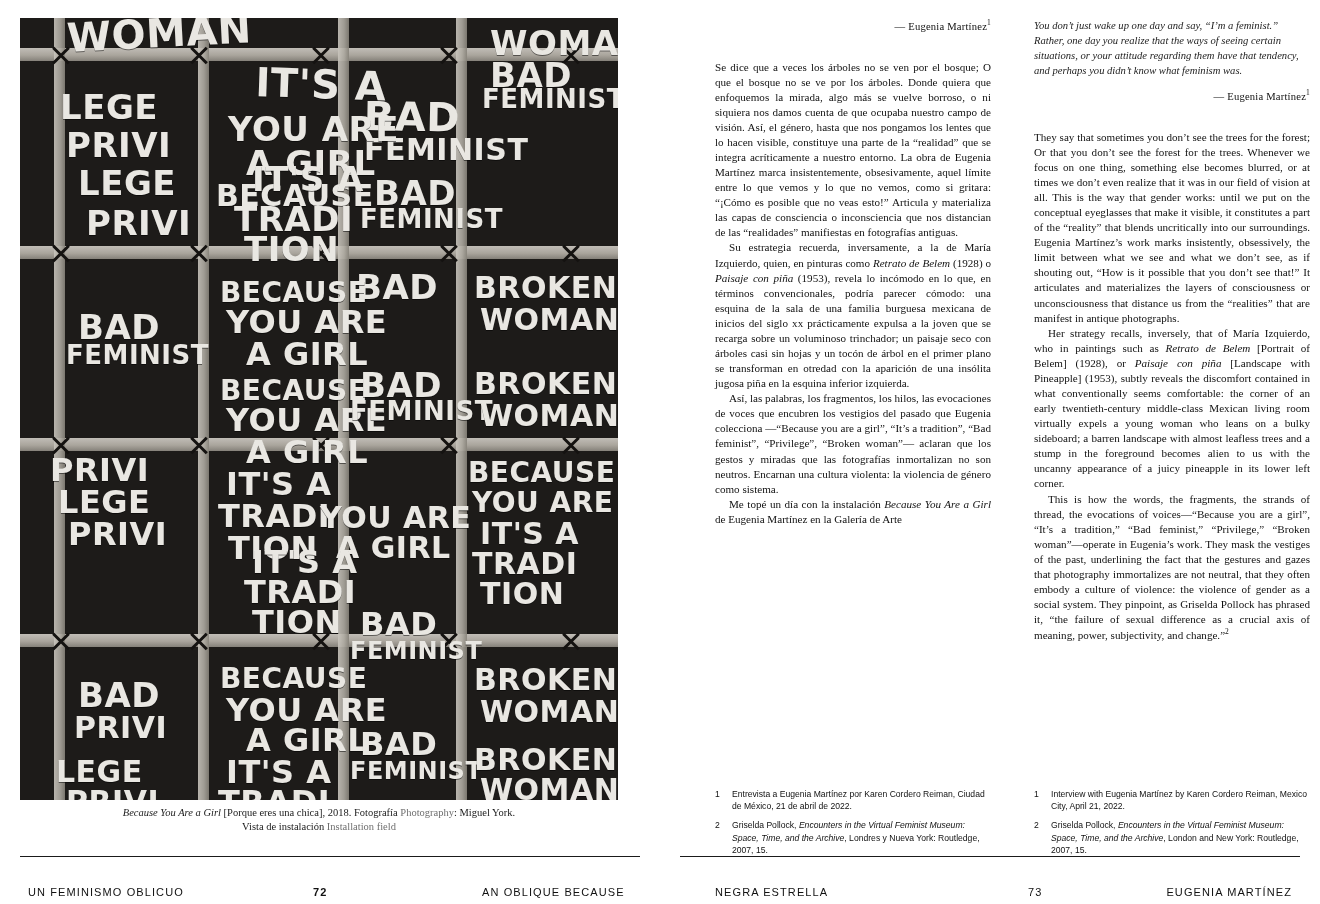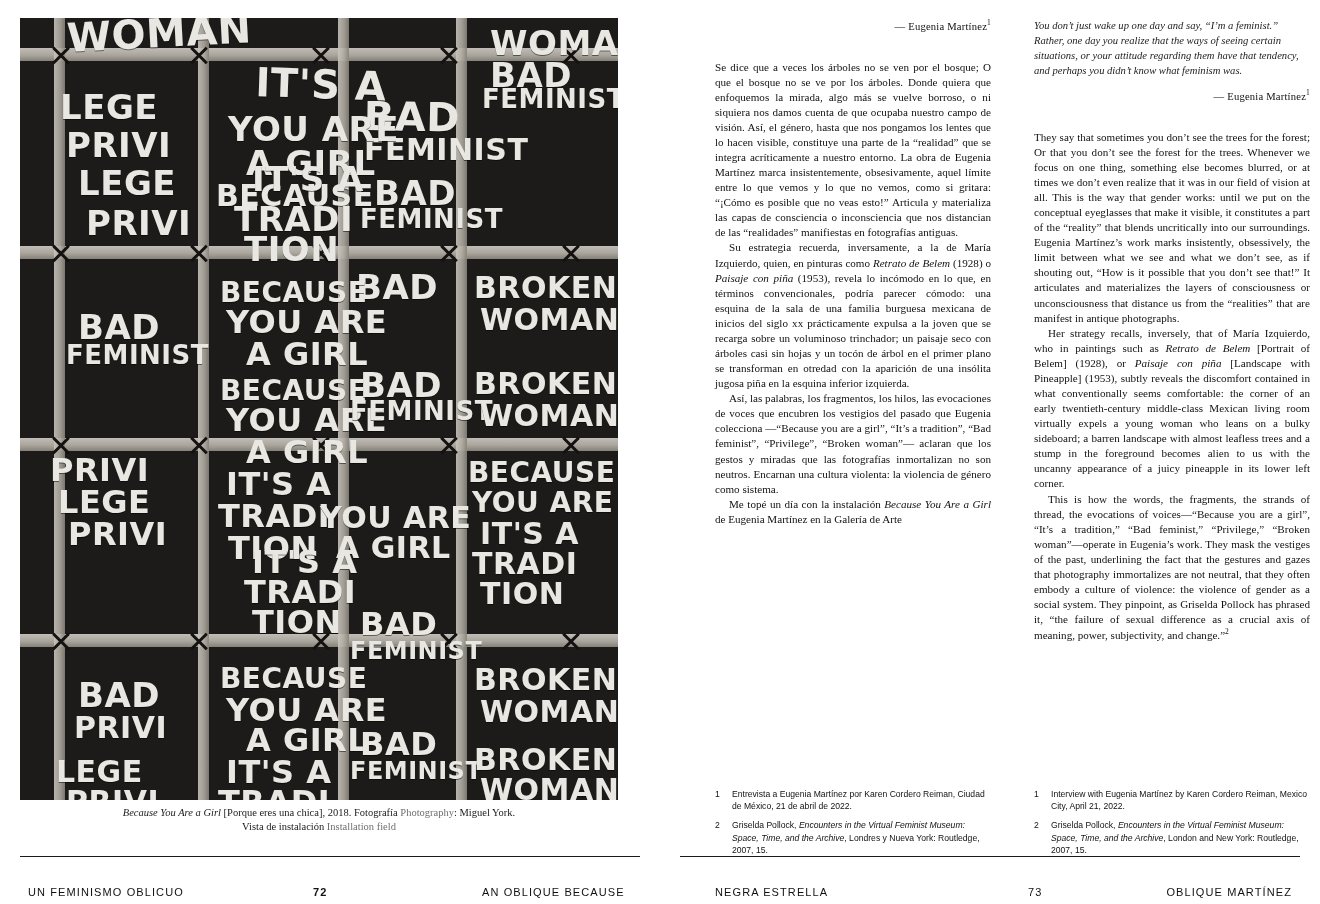--- a/index.html
+++ b/index.html
@@ -365,16 +365,16 @@
               <span class="txt">Griselda Pollock, <i>Encounters in the Virtual Feminist Museum: Space, Time, and the Archive</i>, London and New York: Routledge, 2007, 15.</span>
             </div>
           </div>
       </div>
 
     </div>
 
     <div class="footrule"></div>
     <div class="foot foot-r-left">NEGRA ESTRELLA</div>
     <div class="foot foot-r-folio">73</div>
-    <div class="foot foot-r-right">OBLIQUE MARTÍNEZ</div>
+    <div class="foot foot-r-right">EUGENIA MARTÍNEZ</div>
   </div>
 
 </div>
 
 </body></html>

